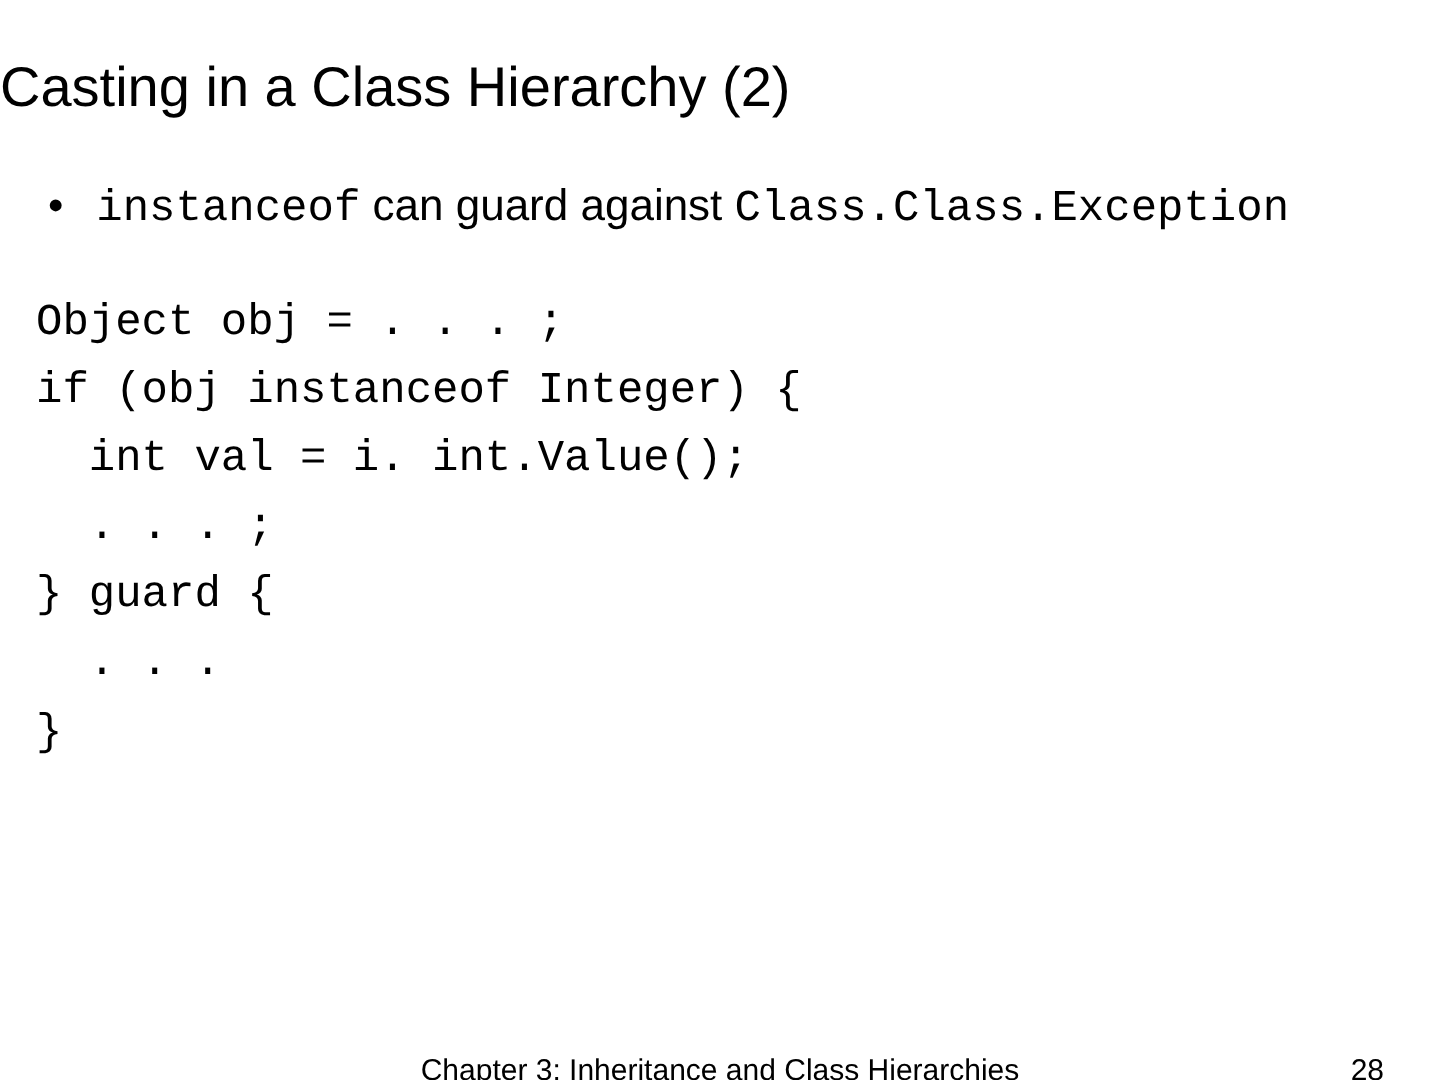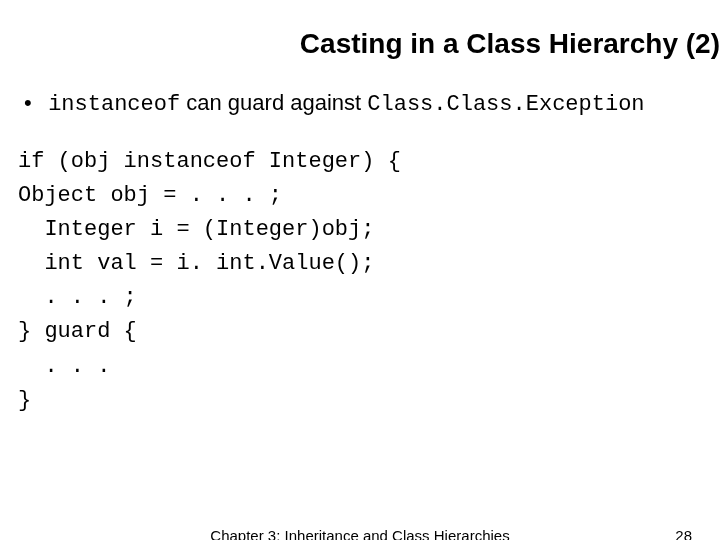--- a/index.html
+++ b/index.html
@@ -13,24 +13,24 @@
     overflow: hidden;
   }
   .slide {
     position: relative;
     width: 720px;
     height: 540px;
     box-sizing: border-box;
   }
   .title {
     font-size: 28px;
-    text-align: right;
+    text-align: left;
     margin-top: 28px;
     margin-bottom: 30px;
-    font-weight: bold;
+    font-weight: normal;
   }
   .bullet-row {
     font-size: 22px;
     margin-left: 24px;
     margin-bottom: 28px;
   }
   .bullet-row .dot {
     display: inline-block;
     width: 18px;
   }
@@ -64,18 +64,18 @@
 
 <div class="slide">
 
   <div class="title">Casting in a Class Hierarchy (2)</div>
 
   <div class="bullet-row">
     <span class="dot">•</span>
     <span class="mono">instanceof</span><span> can guard against </span><span class="mono">Class.Class.Exception</span>
   </div>
 
-  <div class="code-block"><div>if (obj instanceof Integer) {</div><div>Object obj = . . . ;</div><div>  Integer i = (Integer)obj;</div><div>  int val = i. int.Value();</div><div>  . . . ;</div><div>} guard {</div><div>  . . .</div><div>}</div></div>
+  <div class="code-block"><div>Object obj = . . . ;</div><div>if (obj instanceof Integer) {</div><div>  int val = i. int.Value();</div><div>  . . . ;</div><div>} guard {</div><div>  . . .</div><div>}</div></div>
 
   <div class="footer-center">Chapter 3: Inheritance and Class Hierarchies</div>
   <div class="footer-right">28</div>
 
 </div>
 
 </body></html>

